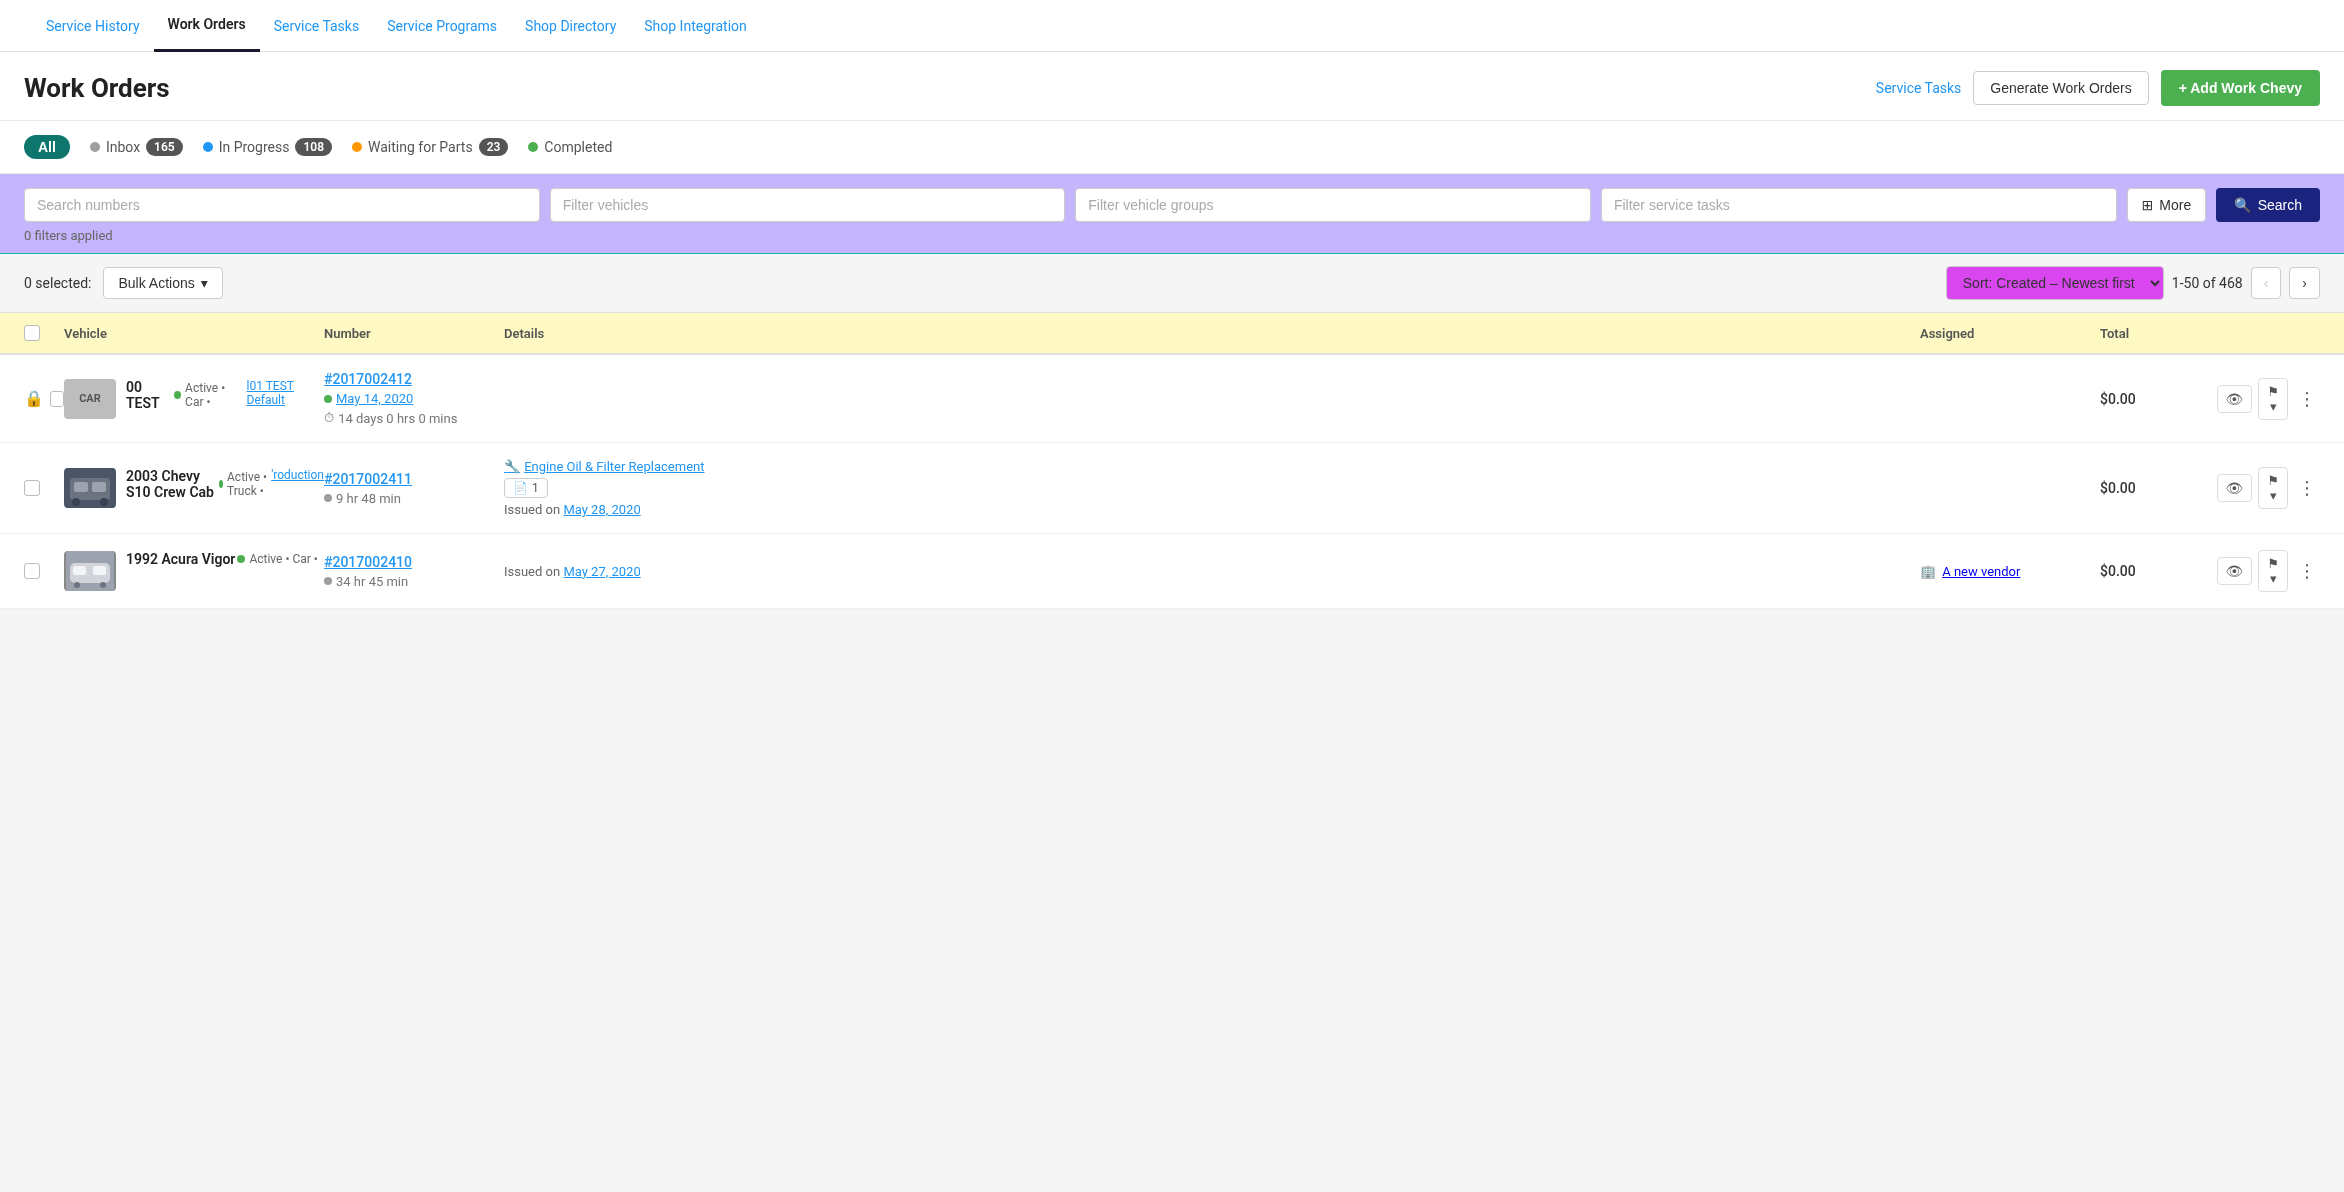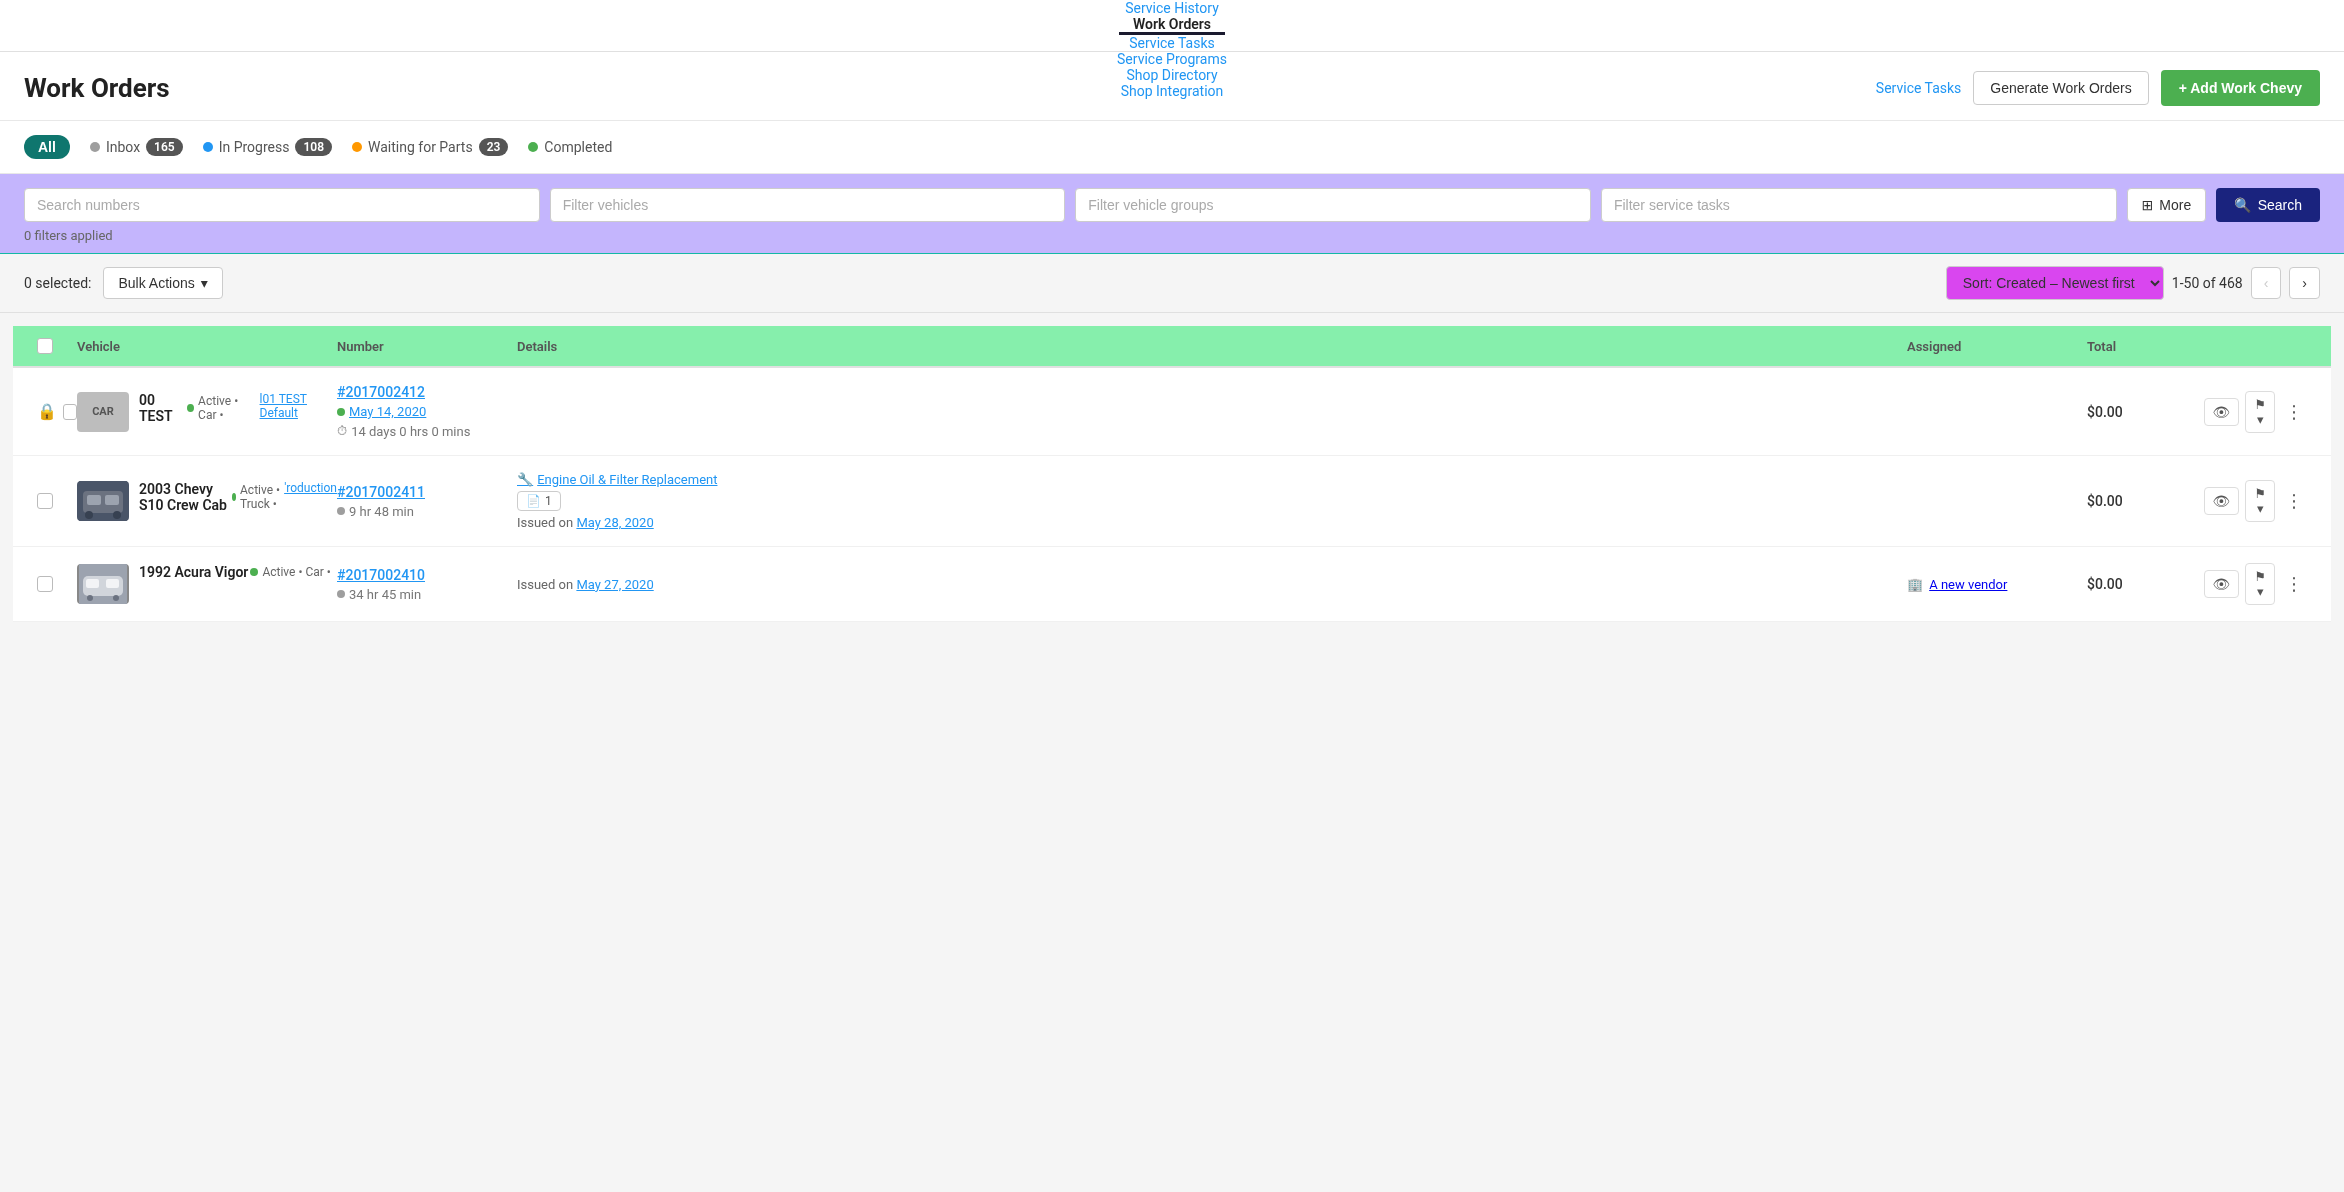--- a/index.html
+++ b/index.html
@@ -1,19 +1,19 @@
 <!DOCTYPE html>
 <html><head>
   <meta charset="utf-8">
   <style>
     * { box-sizing: border-box; margin: 0; padding: 0; }
     body { font-family: -apple-system, BlinkMacSystemFont, 'Segoe UI', Roboto, sans-serif; background: #f5f5f5; color: #333; font-size: 14px; }
 
     
-    .top-nav { background: #fff; border-bottom: 1px solid #e0e0e0; display: flex; align-items: center; padding: 0 32px; height: 52px; flex-direction: column; }
+    .top-nav { background: #fff; border-bottom: 1px solid #e0e0e0; display: flex; align-items: center; padding: 0 32px; height: 52px; }
     .top-nav a { text-decoration: none; color: #2196f3; font-size: 14px; padding: 0 14px; height: 52px; display: flex; align-items: center; white-space: nowrap; }
     .top-nav a.active { color: #222; font-weight: 600; border-bottom: 3px solid #1a1a2e; }
 
     
     .page-header { background: #fff; padding: 18px 24px 14px; display: flex; align-items: center; justify-content: space-between; border-bottom: 1px solid #e8e8e8; }
     .page-title { font-size: 26px; font-weight: 700; color: #222; }
     .header-actions { display: flex; align-items: center; gap: 12px; }
     .link-btn { color: #2196f3; text-decoration: none; font-size: 14px; }
     .btn-outline { border: 1px solid #ccc; background: #fff; padding: 8px 16px; border-radius: 4px; cursor: pointer; font-size: 14px; color: #333; }
     .btn-green { background: #4caf50; color: #fff; border: none; padding: 10px 18px; border-radius: 4px; cursor: pointer; font-size: 14px; font-weight: 600; display: flex; align-items: center; gap: 6px; }
@@ -43,21 +43,21 @@
     .bulk-left { display: flex; align-items: center; gap: 12px; }
     .selected-count { font-size: 14px; color: #333; }
     .btn-bulk { border: 1px solid #ccc; background: #fff; padding: 7px 14px; border-radius: 4px; cursor: pointer; font-size: 14px; color: #333; display: flex; align-items: center; gap: 6px; }
     .bulk-right { display: flex; align-items: center; gap: 8px; }
     .sort-select { border: 1px solid #ccc; background: #d946ef; padding: 7px 12px; border-radius: 4px; font-size: 14px; color: #333; cursor: pointer; }
     .pagination-info { font-size: 14px; color: #333; white-space: nowrap; }
     .btn-page { border: 1px solid #ccc; background: #fff; padding: 7px 12px; border-radius: 4px; cursor: pointer; font-size: 14px; color: #333; }
     .btn-page:disabled { color: #ccc; cursor: default; }
 
     
-    .table-wrap { background: #86efac; margin: 13px; }
+    .table-wrap { background: #fef9c3; margin: 0; }
     .table-header { display: grid; grid-template-columns: 40px 260px 180px 1fr 180px 120px 100px; align-items: center; padding: 12px 24px; border-bottom: 2px solid #e0e0e0; font-size: 13px; font-weight: 600; color: #555; }
     .table-row { display: grid; grid-template-columns: 40px 260px 180px 1fr 180px 120px 100px; align-items: center; padding: 16px 24px; border-bottom: 1px solid #f0f0f0; background: #fff; }
 
     
     .checkbox { width: 16px; height: 16px; border: 1.5px solid #bbb; border-radius: 3px; background: #fff; cursor: pointer; display: flex; align-items: center; justify-content: center; }
 
     
     .vehicle-cell { display: flex; align-items: flex-start; gap: 10px; }
     .vehicle-thumb { width: 52px; height: 40px; border-radius: 4px; background: #ddd; display: flex; align-items: center; justify-content: center; font-size: 11px; font-weight: 700; color: #555; overflow: hidden; flex-shrink: 0; }
     .vehicle-info { display: flex; flex-direction: row; gap: 2px; }

